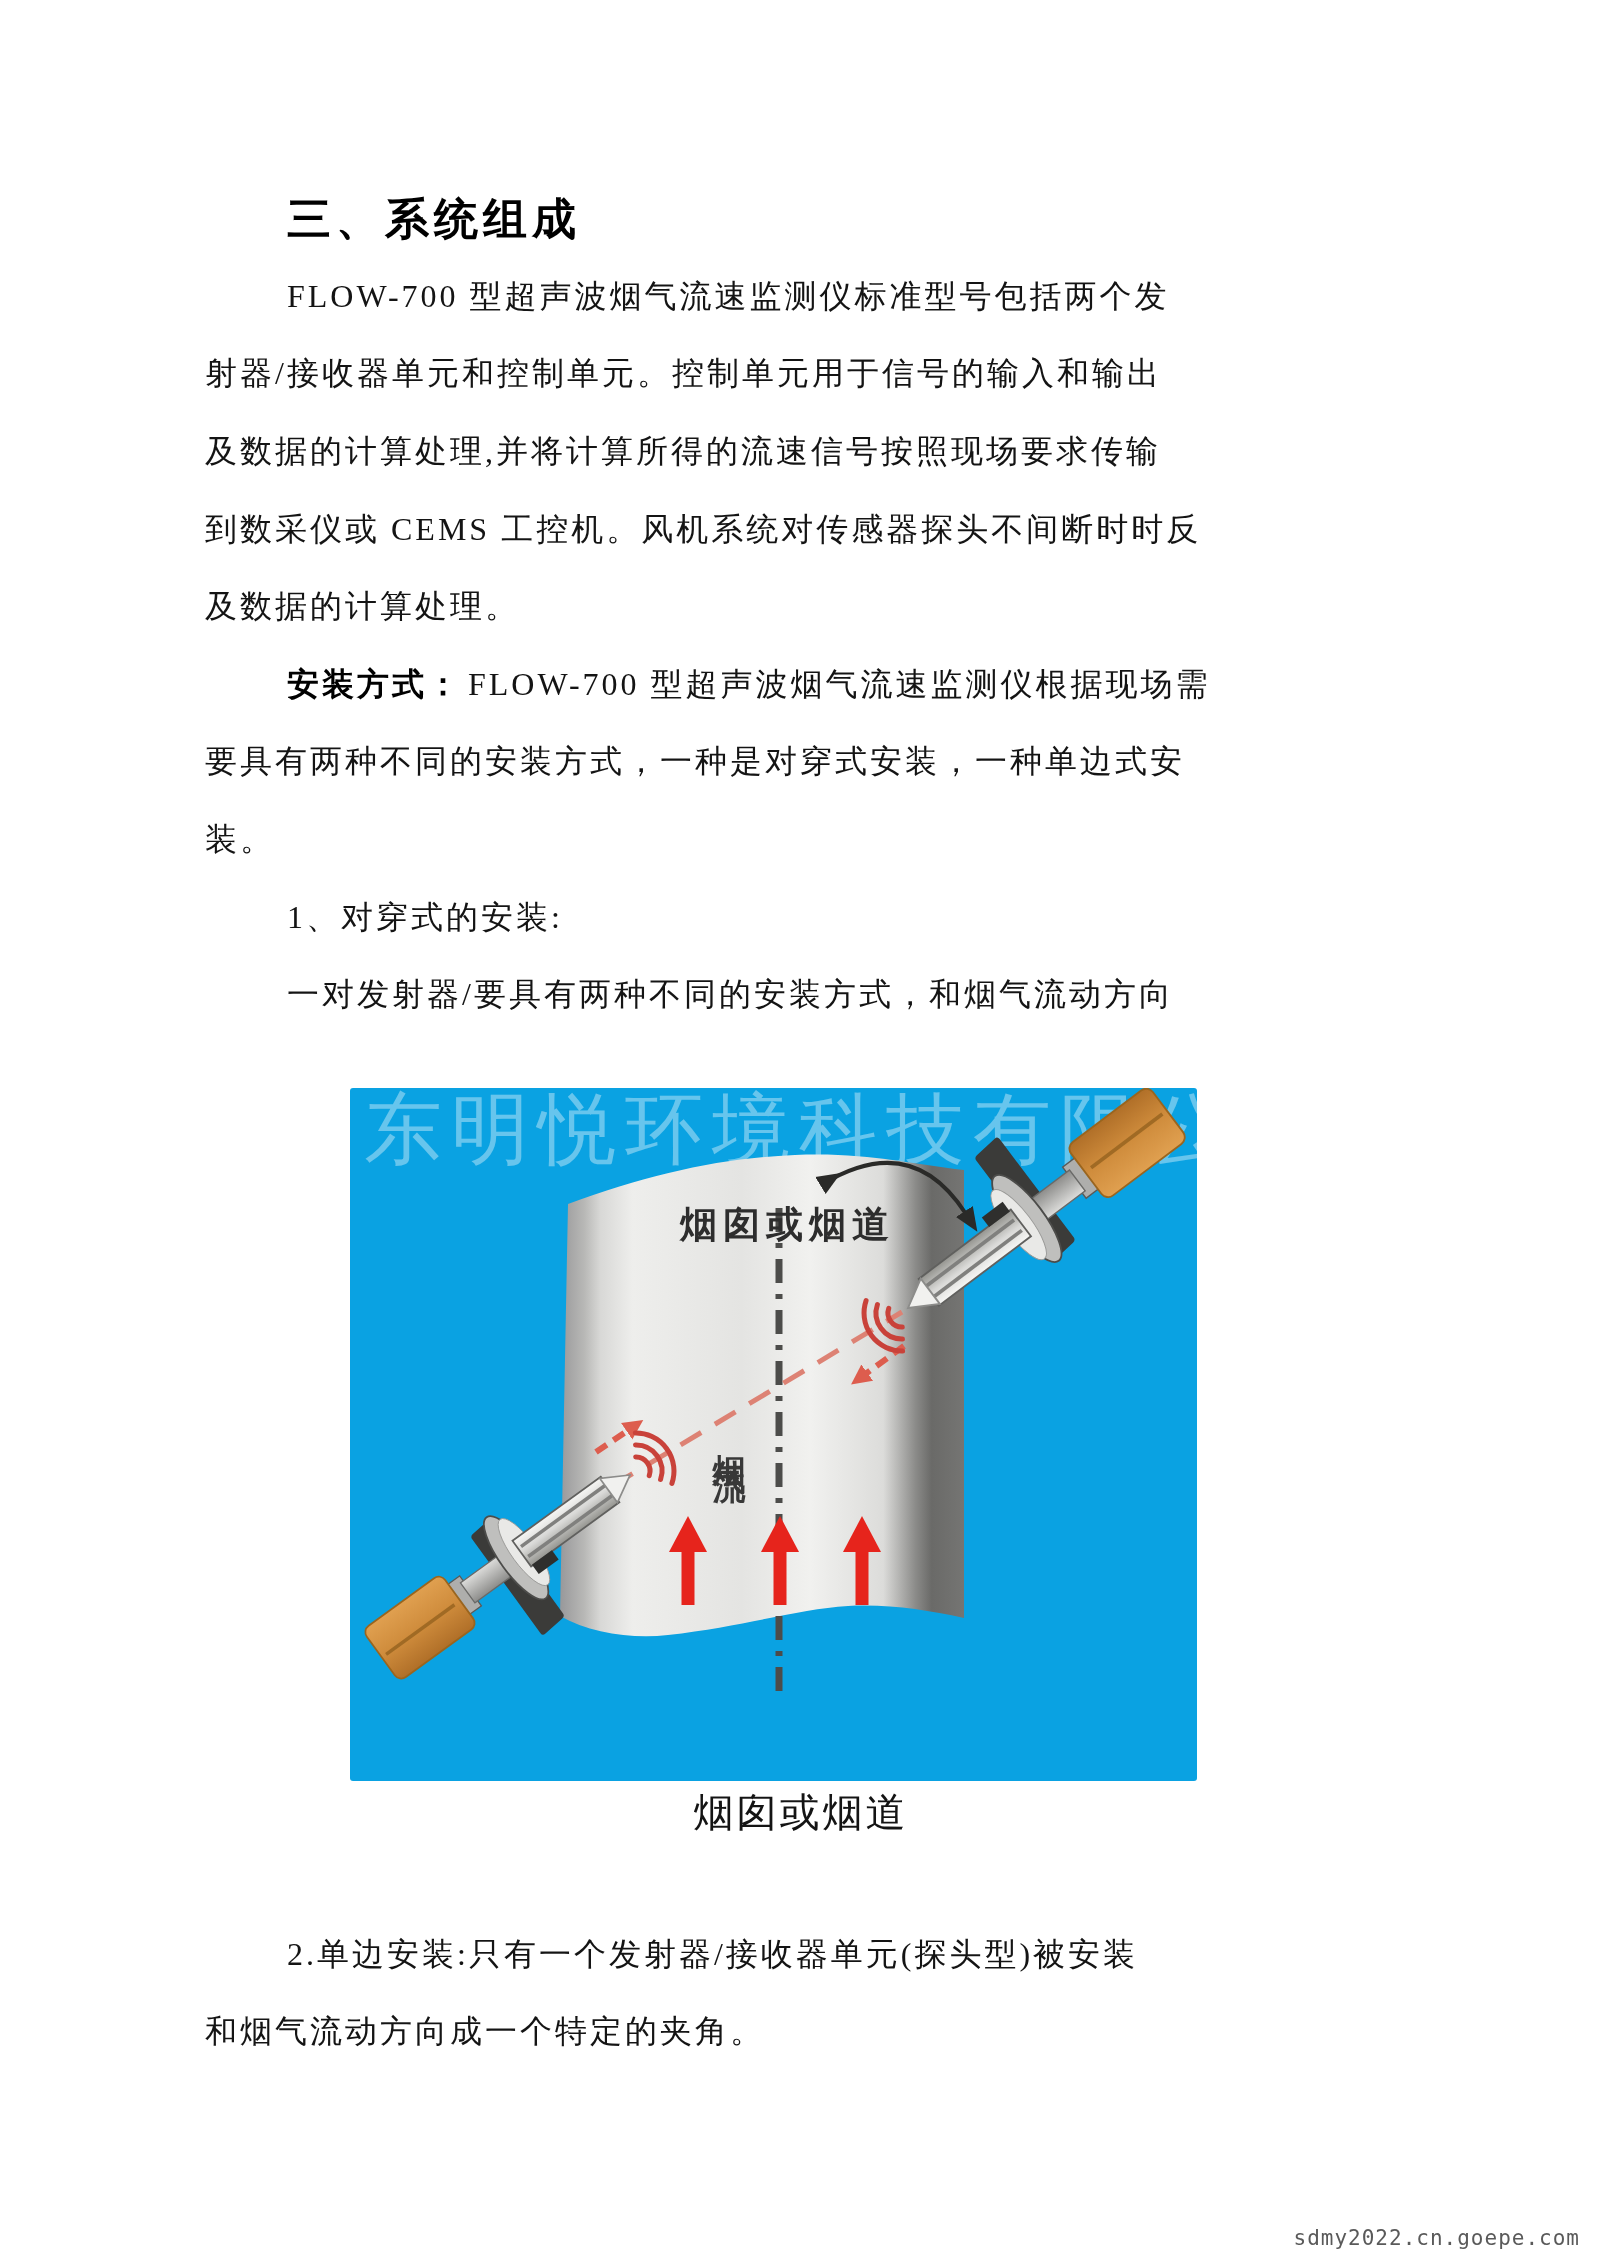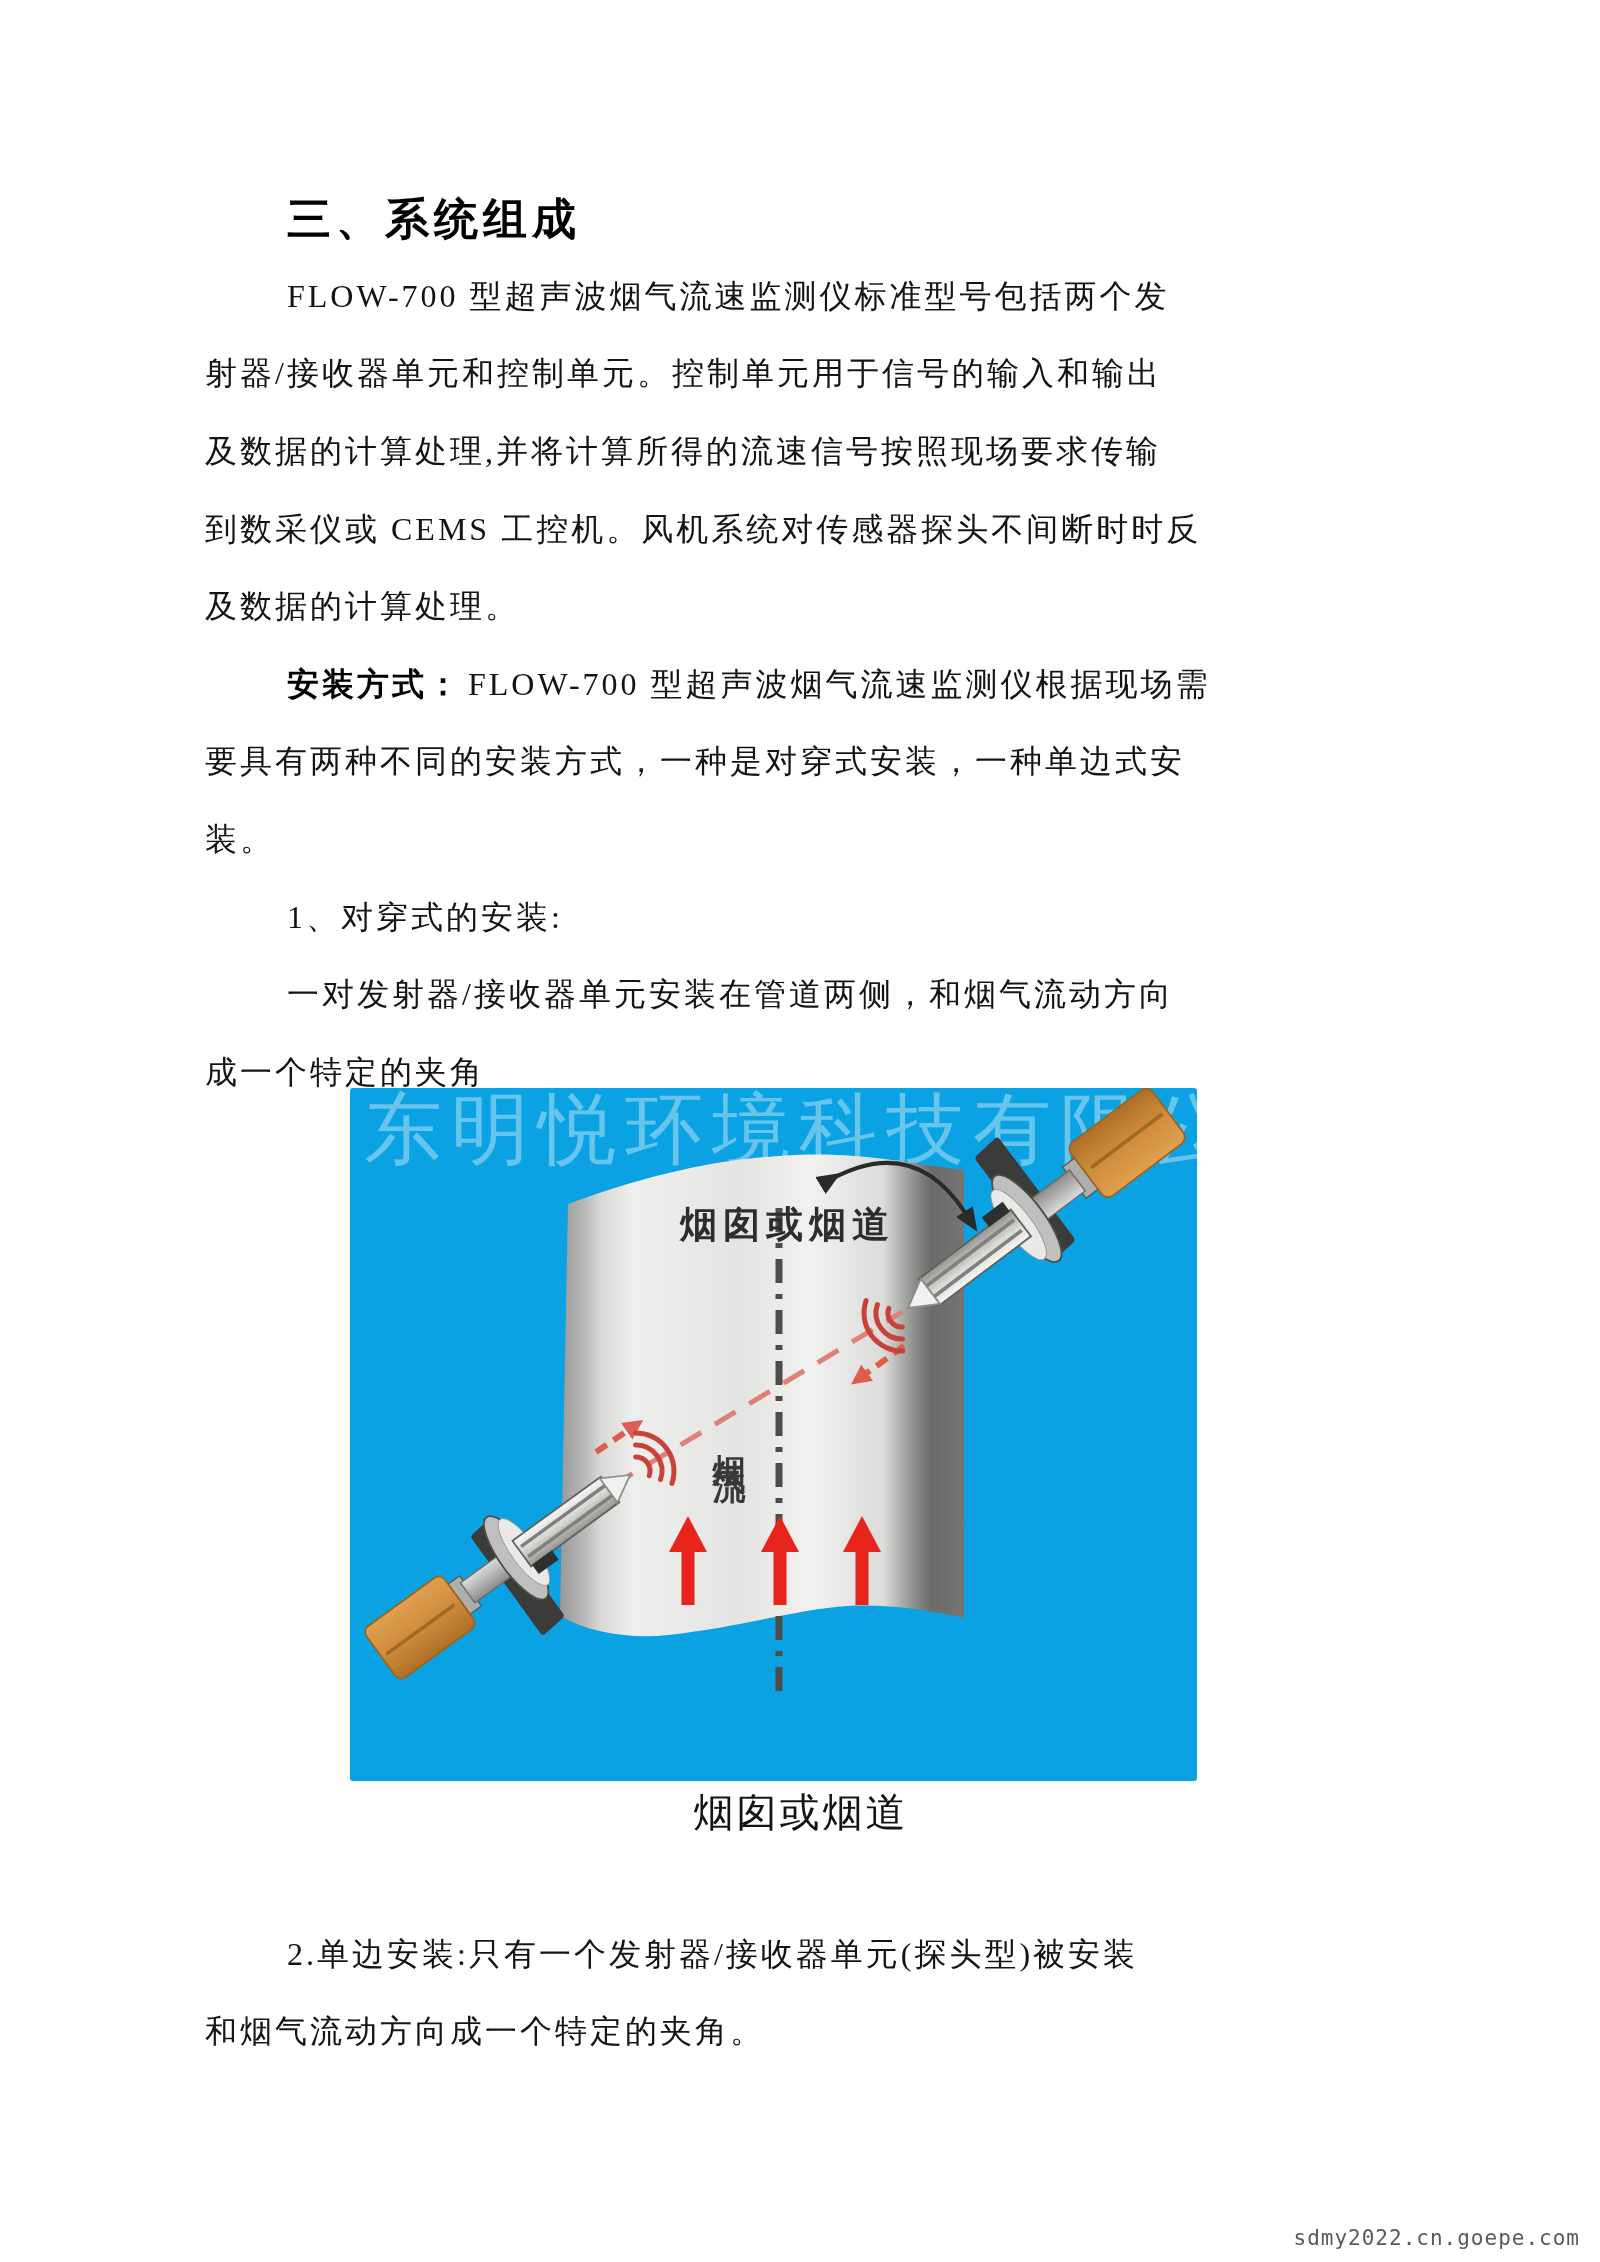--- a/index.html
+++ b/index.html
@@ -45,22 +45,21 @@
     <div class="line">及数据的计算处理,并将计算所得的流速信号按照现场要求传输</div>
     <div class="line">到数采仪或 CEMS 工控机。风机系统对传感器探头不间断时时反</div>
     <div class="line">及数据的计算处理。</div>
     <div class="line ind">
       <span class="lead-bold">安装方式：</span>
       <span>FLOW-700 型超声波烟气流速监测仪根据现场需</span>
     </div>
     <div class="line">要具有两种不同的安装方式，一种是对穿式安装，一种单边式安</div>
     <div class="line">装。</div>
     <div class="line ind">1、对穿式的安装:</div>
-    <div class="line ind">一对发射器/接收器单元安装在管道两侧，和烟气流动方向</div>
-    <div class="line">成一个特定的夹角</div>
+    <div class="line ind">一对发射器/要具有两种不同的安装方式，和烟气流动方向</div>
   </div>
 
   <div id="figure">
     <div id="fig-watermark">东明悦环境科技有限公</div>
 
     <svg id="fig-svg" width="847" height="693" viewBox="0 0 847 693">
       <defs>
         <linearGradient id="pipeGrad" x1="0" y1="0" x2="1" y2="0">
           <stop offset="0" stop-color="#98989a"></stop>
           <stop offset="0.06" stop-color="#b8b8b6"></stop>

